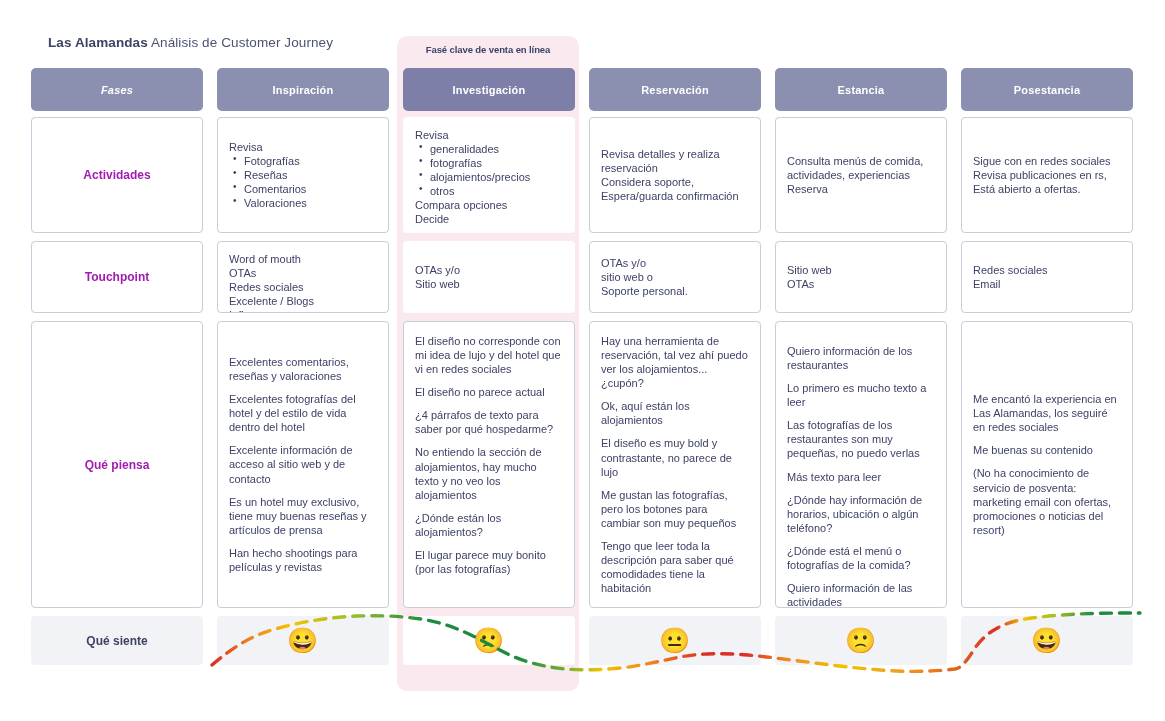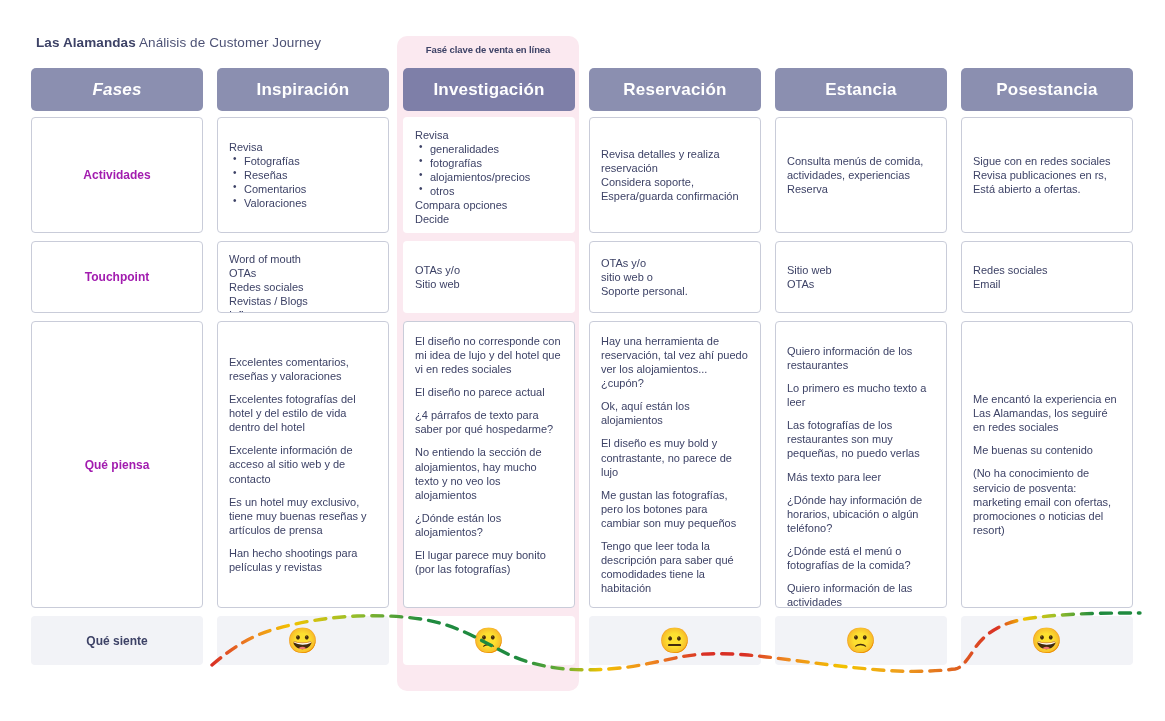--- a/index.html
+++ b/index.html
@@ -12,21 +12,21 @@
     height: 721px;
     font-family: "Liberation Sans", sans-serif;
     color: #3d4266;
     position: relative;
     overflow: hidden;
   }
 
   
   #title-bar {
     position: absolute;
-    left: 36px;
+    left: 48px;
     top: 35px;
     font-size: 13.5px;
     white-space: nowrap;
     letter-spacing: 0.1px;
   }
   #title-bar .brand {
     font-weight: bold;
     color: #3d4266;
   }
   #title-bar .subtitle {
@@ -80,21 +80,21 @@
     border-radius: 6px;
   }
   .cell:first-child { margin-left: 31px; }
 
   
   #row-header { top: 68px; height: 43px; }
   #row-header .cell {
     background: #8b8fb0;
     border-radius: 5px;
     color: #ffffff;
-    font-size: 17px;
+    font-size: 11px;
     font-weight: bold;
     display: flex;
     align-items: center;
     justify-content: center;
     height: 43px;
     letter-spacing: 0.2px;
   }
   #row-header .cell.label-cell { font-style: italic; }
   #row-header .cell.highlight { background: #7e7fa8; }
 
@@ -284,21 +284,21 @@
   <div class="row" id="row-touch">
     <div class="cell">
       <div class="label-box">Touchpoint</div>
     </div>
 
     <div class="cell">
       <div class="box lines">
         <div>Word of mouth</div>
         <div>OTAs</div>
         <div>Redes sociales</div>
-        <div>Revistas / Blogs</div>
+        <div>Excelente / Blogs</div>
         <div>Influencers</div>
       </div>
     </div>
 
     <div class="cell">
       <div class="box borderless vcenter lines">
         <div>OTAs y/o</div>
         <div>Sitio web</div>
       </div>
     </div>

